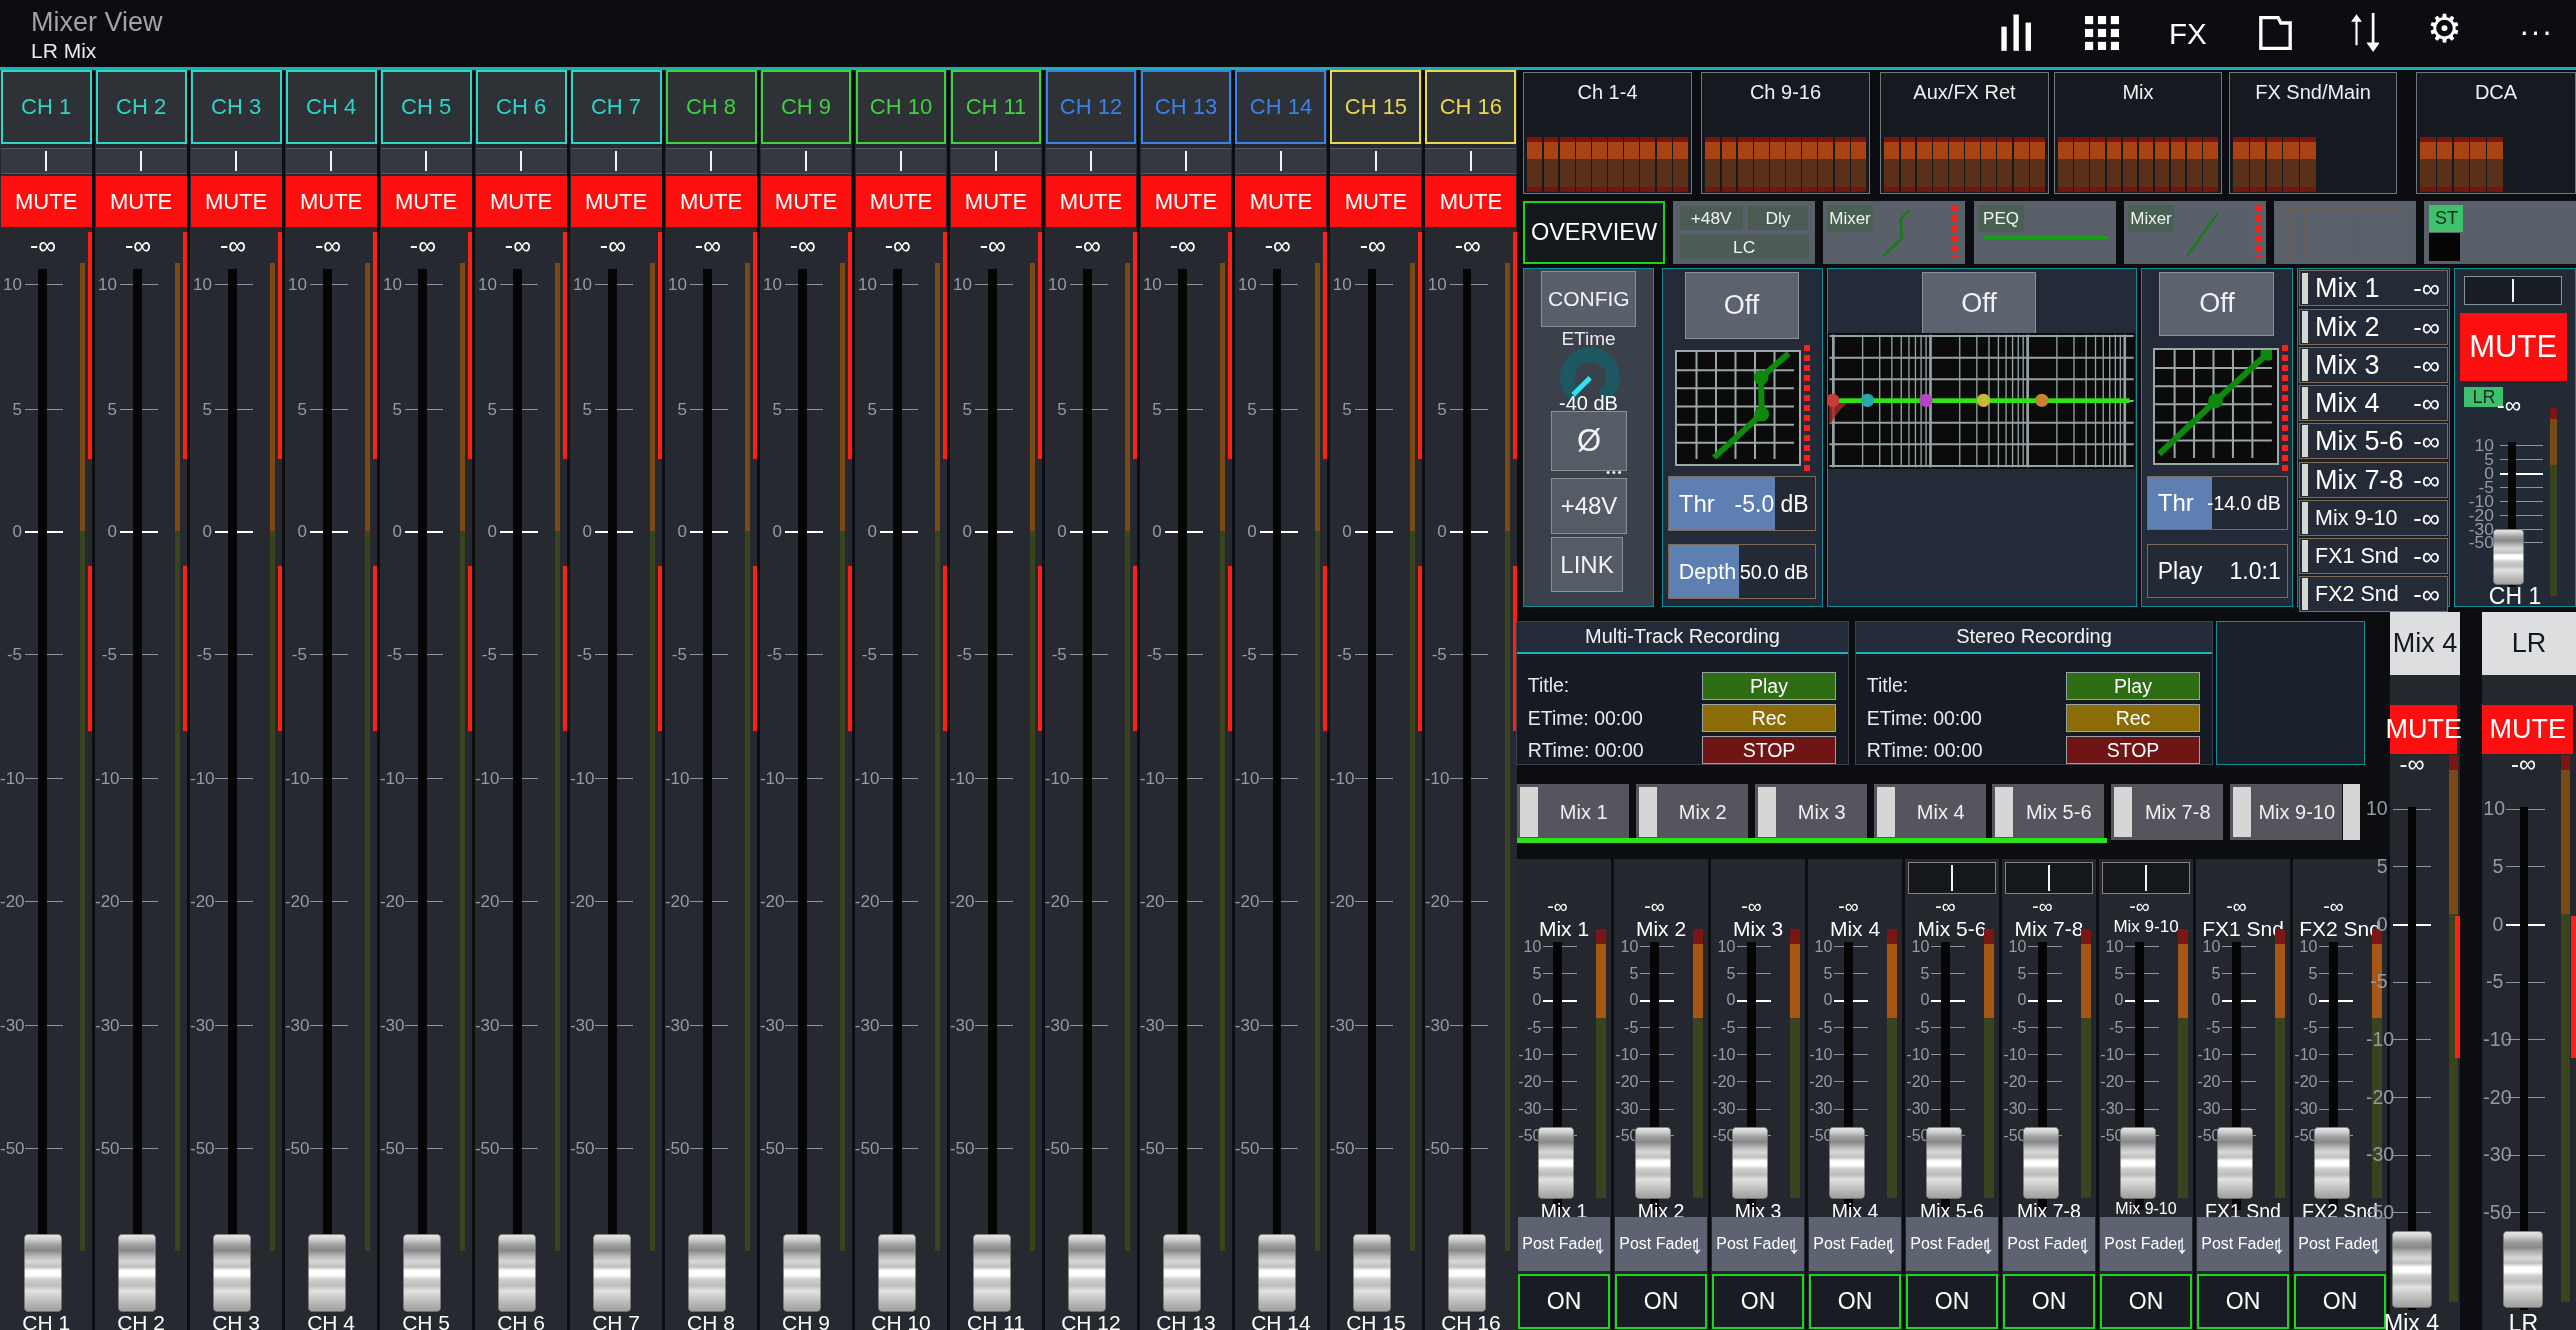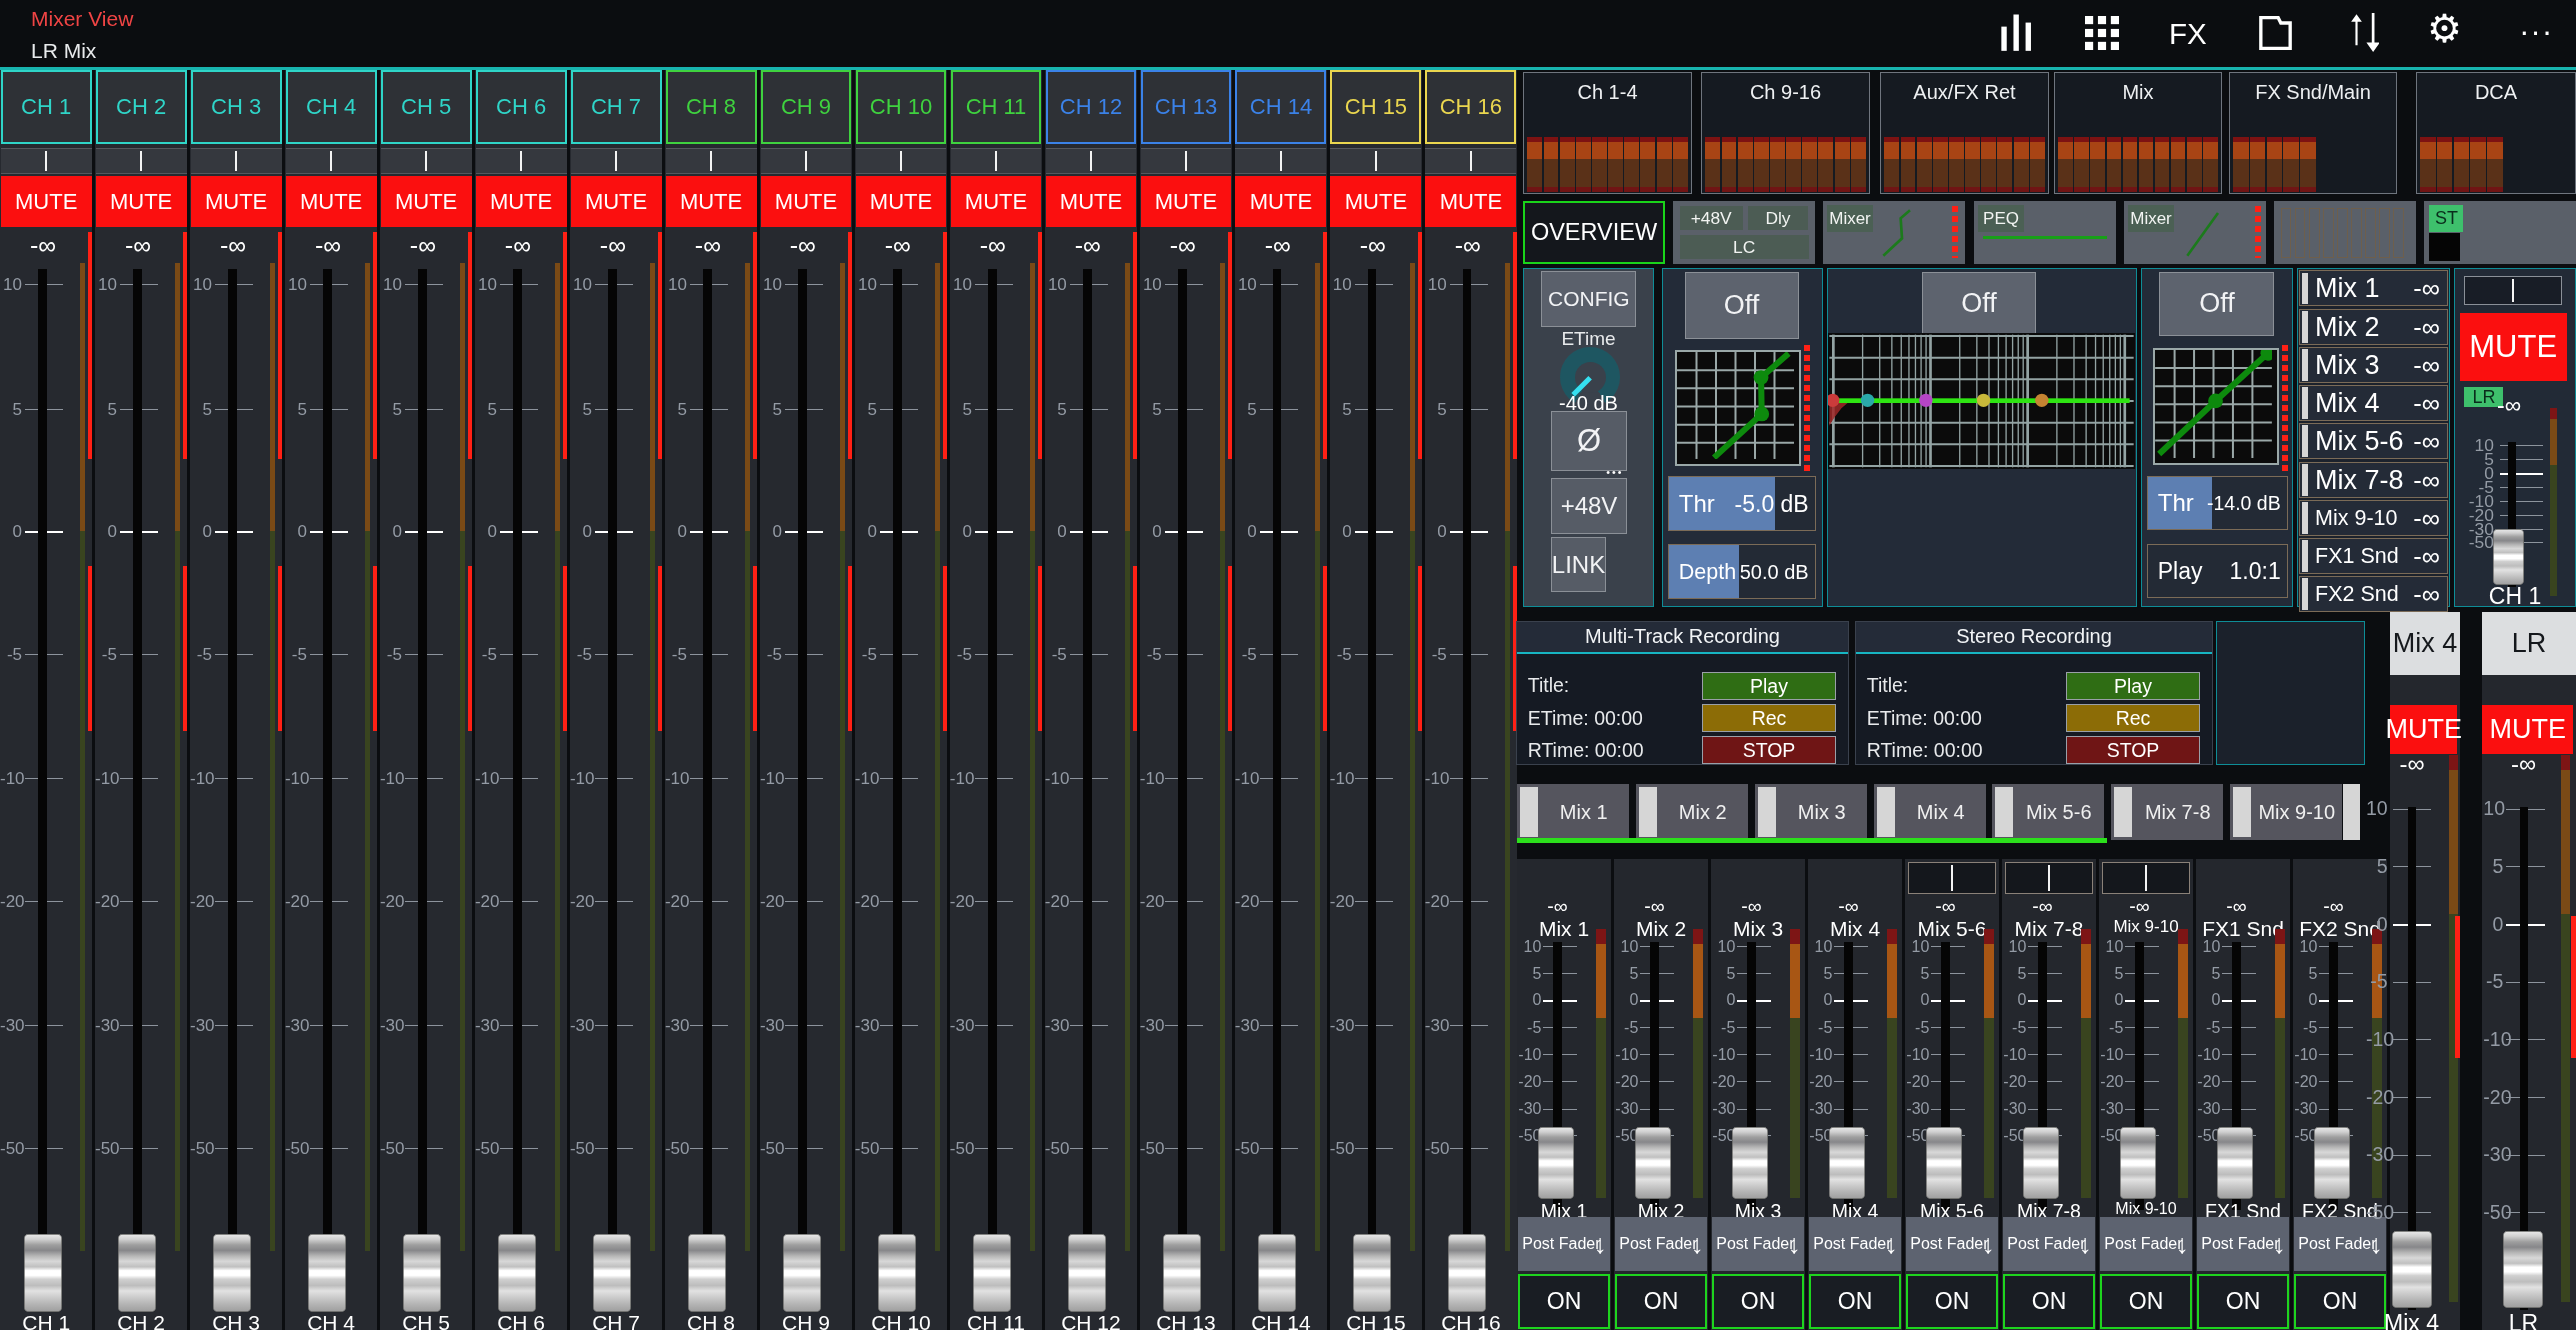--- a/index.html
+++ b/index.html
@@ -1,20 +1,20 @@
 <!DOCTYPE html>
 <html style="font-size:10.7px"><head>
 <meta charset="utf-8">
 <style>
   html,body{margin:0;padding:0;background:#000;}
   #app{position:relative;width:2576px;height:1331px;background:#0b0d10;overflow:hidden;
        font-family:"Liberation Sans",sans-serif;color:#e8eaec;-webkit-font-smoothing:antialiased;}
   .abs{position:absolute;}
   
-  #page-title{position:absolute;left:31px;top:6.7px;font-size:21px;color:#ef4444;}
+  #page-title{position:absolute;left:31px;top:6.7px;font-size:27px;color:#a3a3a3;}
   #page-subtitle{position:absolute;left:31px;top:39px;font-size:21px;color:#e8eaec;}
   .tbicon{position:absolute;top:13.4px;height:38px;color:#fff;}
   #topline{position:absolute;left:0;top:67px;width:2576px;height:3.4px;background:#18b3ae;}
   
   #channels{position:absolute;left:0;top:70px;width:1517px;height:1260px;display:flex;gap:2.7px;}
   .chstrip{position:relative;flex:1;background:#26292f;}
   .chhead{position:absolute;left:0.7px;right:0.7px;top:0;height:74px;border:2px solid;background:#2e3136;
           display:flex;align-items:center;justify-content:center;font-size:22px;box-sizing:border-box;}
   .chpan{position:absolute;left:0.7px;right:0.7px;top:78px;height:25.5px;background:#35383e;
          border-top:1.3px solid #55585e;border-bottom:1.3px solid #55585e;box-sizing:border-box;}
@@ -768,21 +768,21 @@
     <div class="abs" style="left:0;right:0;top:59px;text-align:center;font-size:19px;">ETime</div>
     <div class="abs" style="left:36px;top:78px;width:60px;height:42px;">
       <div class="abs" style="width:60px;height:60px;border-radius:50%;background:conic-gradient(from 210deg,#1e5661 0deg 300deg,rgba(0,0,0,0) 300deg 360deg);"></div>
       <div class="abs" style="left:14.8px;top:14.8px;width:31px;height:31px;border-radius:50%;background:#3a414b;"></div>
       <div class="abs" style="left:30px;top:27.5px;width:24px;height:5.4px;background:#35e0f0;transform:rotate(135deg);transform-origin:0 50%;"></div>
     </div>
     <div class="abs" style="left:0;right:0;top:123px;text-align:center;font-size:20px;color:#fff;">-40 dB</div>
     <div class="graybtn" style="left:27px;top:142px;width:76px;height:60px;font-size:31px;background:#565c66;">Ø</div>
     <div class="abs" style="right:29.5px;top:197px;font-size:10.7px;letter-spacing:2px;color:#fff;">•••</div>
     <div class="graybtn" style="left:27px;top:209px;width:76px;height:56px;font-size:24px;background:#565c66;">+48V</div>
-    <div class="graybtn" style="left:27px;top:268px;width:55px;height:55px;font-size:24px;background:#565c66;">LINK</div>
+    <div class="graybtn" style="left:27px;top:268px;width:72px;height:55px;font-size:24px;background:#565c66;">LINK</div>
   </div>
 
   <div class="panel" style="left:1662px;width:161px;">
     <div class="graybtn" style="left:21.5px;top:2.7px;width:114px;height:67px;font-size:27px;">Off</div>
     <div class="graph" style="left:12px;top:81px;width:122px;height:112px;border:2.7px solid #9aa8a8;">
       <svg width="117" height="107" viewBox="0 0 174 159">
         <g stroke="#9aa8a8" stroke-width="3">
           <line x1="29" y1="0" x2="29" y2="159"></line>
             <line x1="58" y1="0" x2="58" y2="159"></line>
             <line x1="87" y1="0" x2="87" y2="159"></line>

